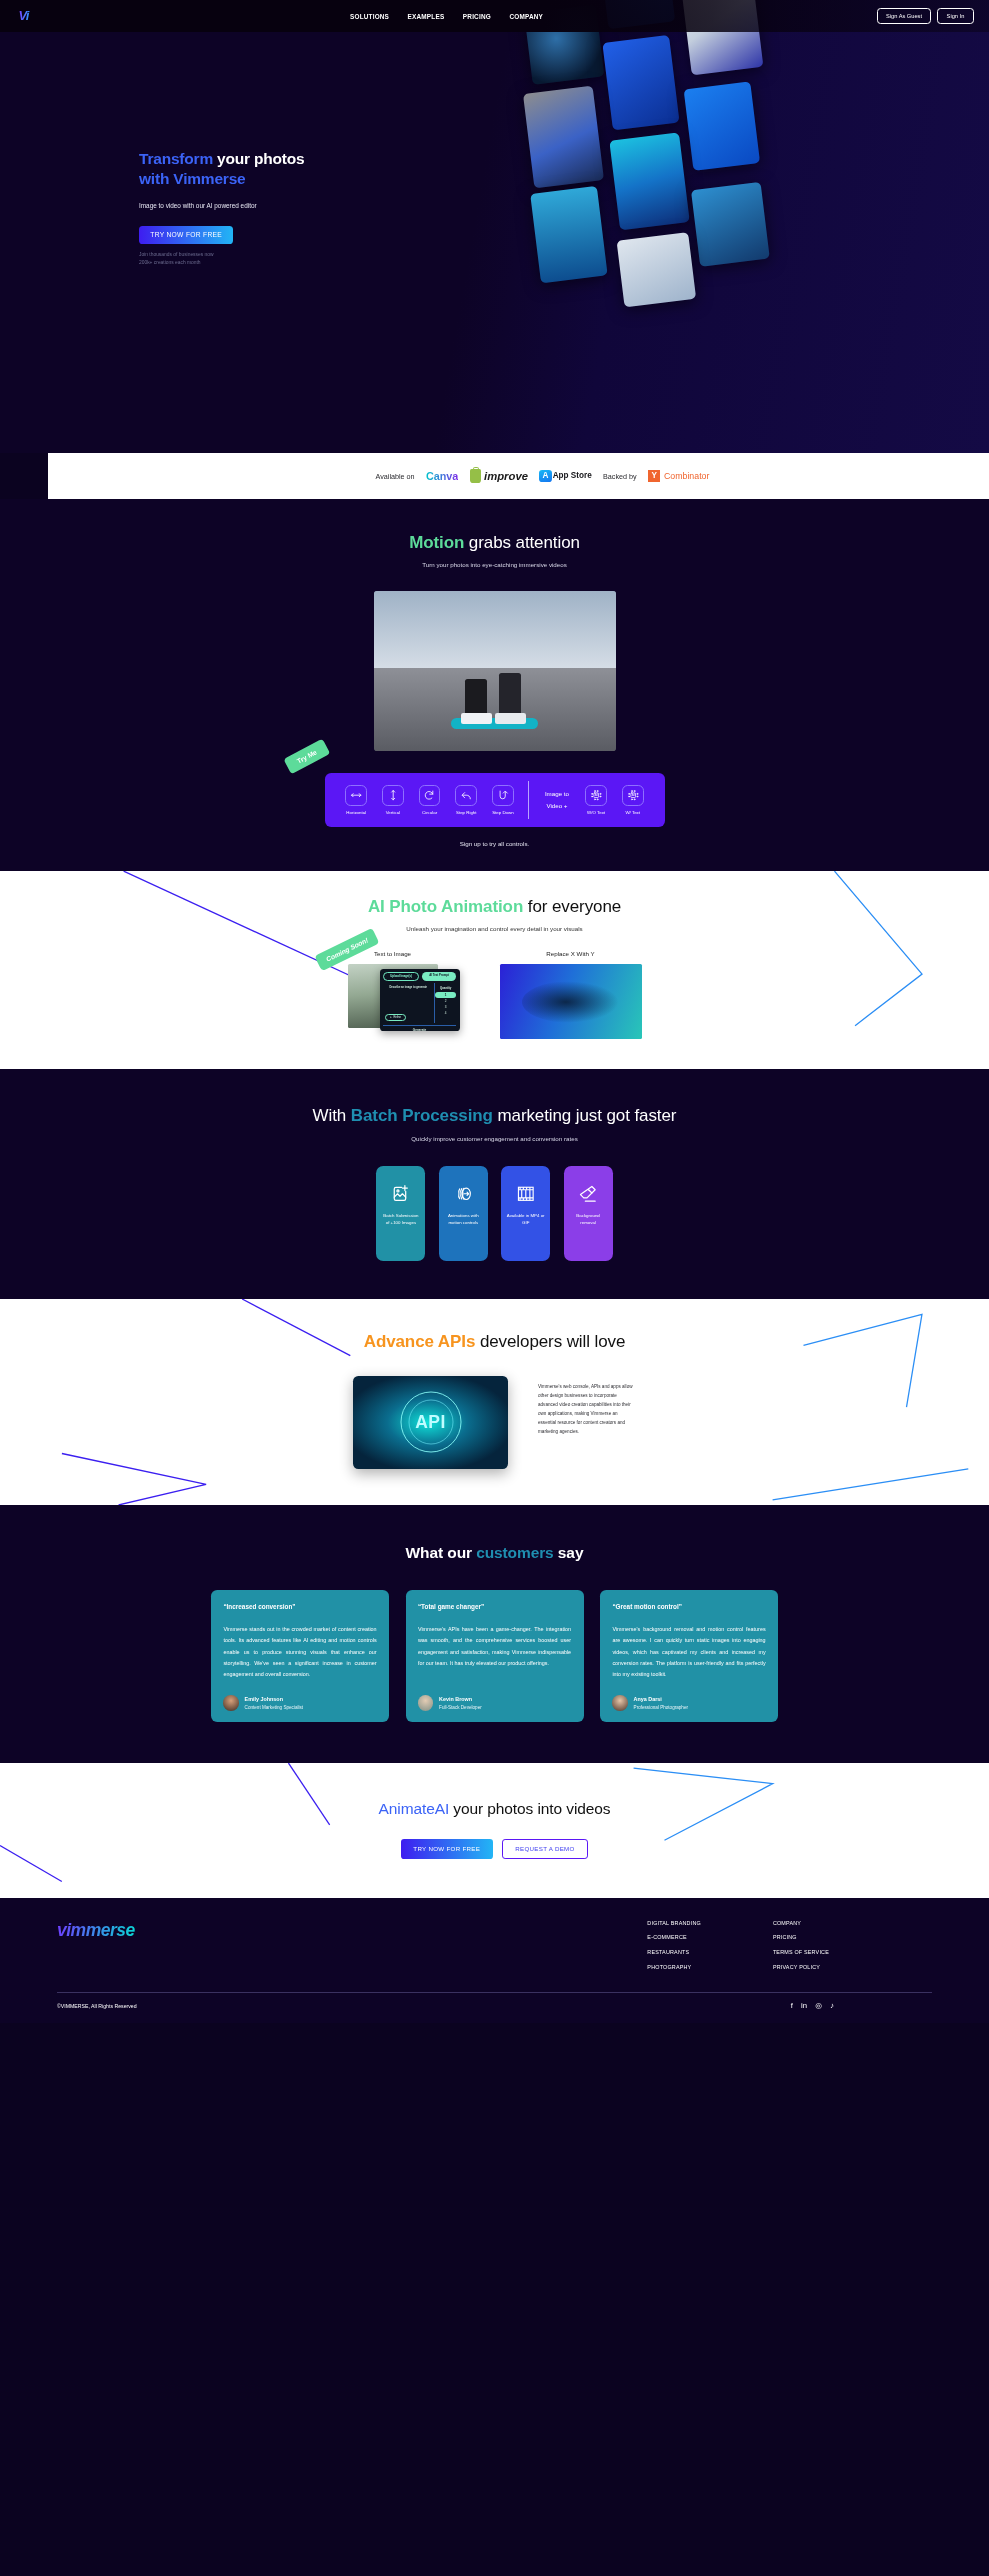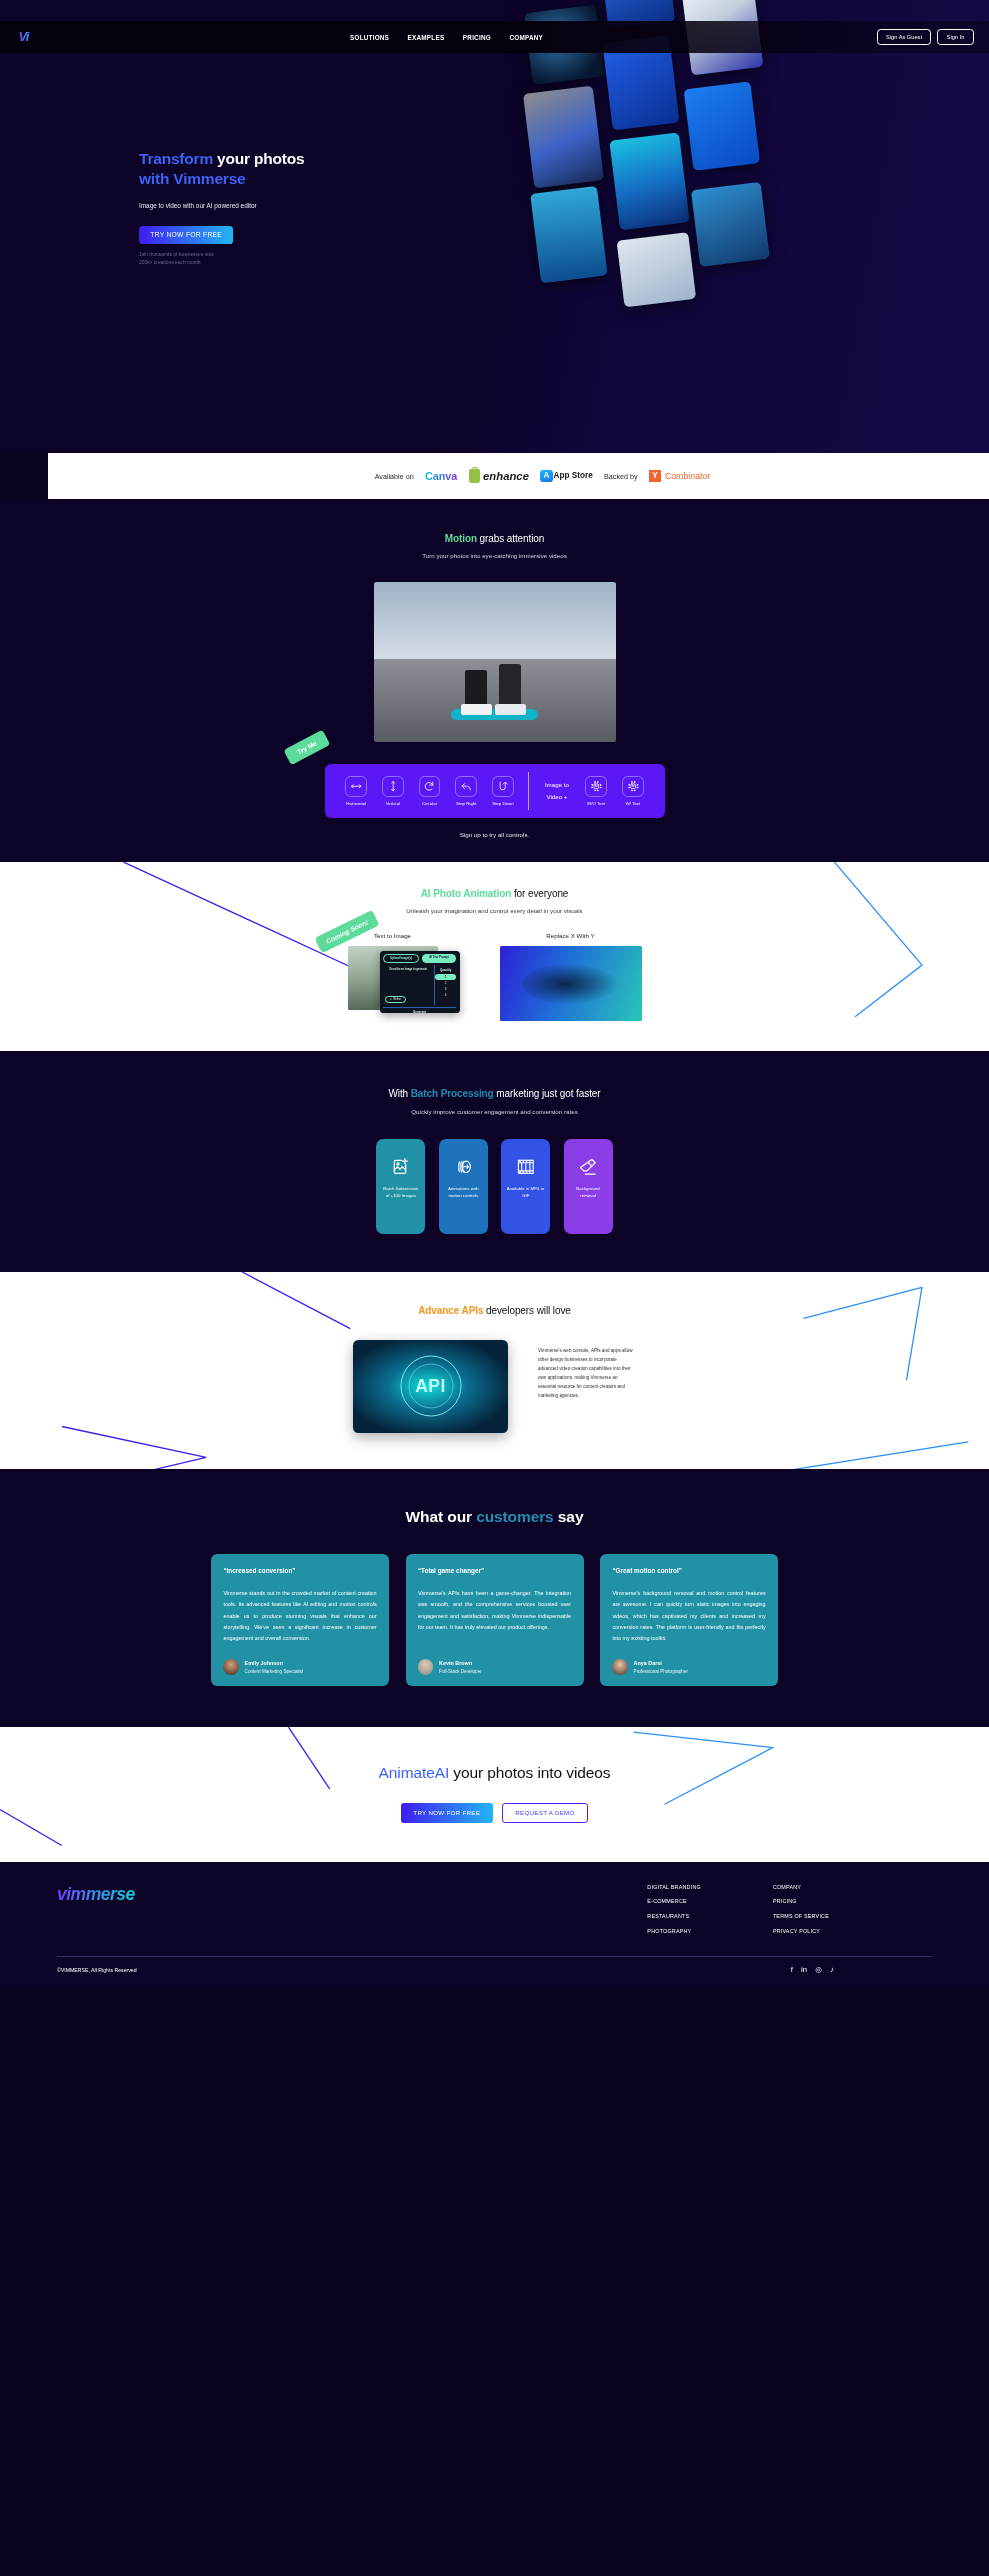--- a/index.html
+++ b/index.html
@@ -48,21 +48,20 @@
   .t9 { left:165px; top:201px; width:70px; height:77px;
         background:linear-gradient(160deg,#2d8fd0,#123a6d); }
   .t10{ left:85px; top:242px; width:72px; height:67px;
         background:linear-gradient(160deg,#dfe6ee,#9fb4cc); }
 
   .navbar {
     position:absolute; top:0; left:0; width:989px; height:32px;
     display:flex; align-items:center;
     background:linear-gradient(90deg,#07010f 0%,#07010f 55%,rgba(7,1,15,.85) 72%,rgba(7,1,15,.45) 100%);
     z-index:20;
-    margin-top:21px;
   }
   .logo-mark {
     margin-left:18.5px; width:17.5px; height:15.5px;
     font-size:13px; font-weight:bold; letter-spacing:-1px;
     background:linear-gradient(100deg,#7b3cff,#00d5ff);
     -webkit-background-clip:text; background-clip:text; color:transparent;
     font-style:italic;
   }
   .nav-links { display:flex; gap:18.5px; margin-left:314px; }
   .nav-links a {
@@ -112,21 +111,21 @@
     display:flex;align-items:center;justify-content:center;font-weight:600;}
   .appstore .txt { font-size:8.2px; font-weight:700; color:#16161a; }
   .yc { display:flex; align-items:center; gap:3.6px; }
   .yc .sq { width:12.4px; height:12.4px; background:#f0652f; color:#fff; font-weight:700;
     display:flex; align-items:center; justify-content:center; font-size:8.2px; }
   .yc .txt { font-size:8.8px; color:#f0652f; }
 
   
   .motion { width:989px; padding:34px 0 24px; background:#0d0326; text-align:center;
             position:relative; }
-  .sec-title { font-size:10px; font-weight:400; letter-spacing:-0.1px; }
+  .sec-title { font-size:17px; font-weight:400; letter-spacing:-0.1px; }
   .accent-green { color:#5ddb9a; font-weight:700; }
   .accent-teal { color:#1f8eb0; font-weight:700; }
   .accent-orange { color:#f7941e; font-weight:700; }
   .sec-sub { margin-top:8.2px; font-size:6.2px; color:#d8d8e8; }
   .video-frame {
     width:242px; height:160px; margin:23px auto 0; border-radius:3.1px; overflow:hidden;
     background:linear-gradient(180deg,#7d8fa3 0%,#5f728c 45%,#39414c 100%);
     position:relative;
   }
   .vf-sky { position:absolute; inset:0 0 52% 0; background:linear-gradient(180deg,#9fb2c6,#d5ddE6); }
@@ -336,21 +335,21 @@
         <div>200k+ creations each month</div>
       </div>
     </div>
   </section>
 
   <section class="partners">
     <span class="lbl">Available on</span>
     <span class="canva-logo">Canva</span>
     <span class="shopify">
       <span class="bag"></span>
-      <span class="txt">enhance</span>
+      <span class="txt">improve</span>
     </span>
     <span class="appstore">
       <span class="sq"></span>
       <span class="txt">App Store</span>
     </span>
     <span class="lbl">Backed by</span>
     <span class="yc">
       <span class="sq">Y</span>
       <span class="txt">Combinator</span>
     </span>

